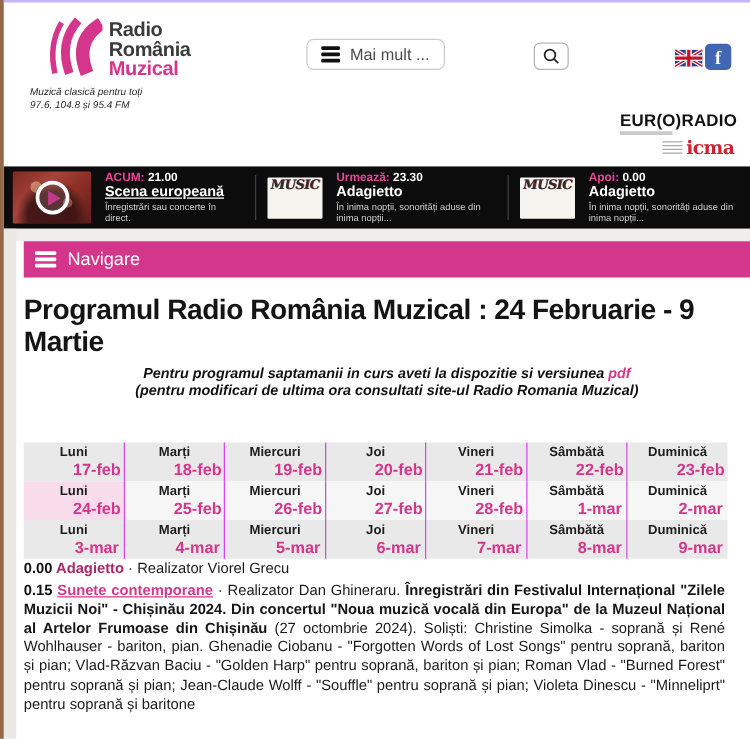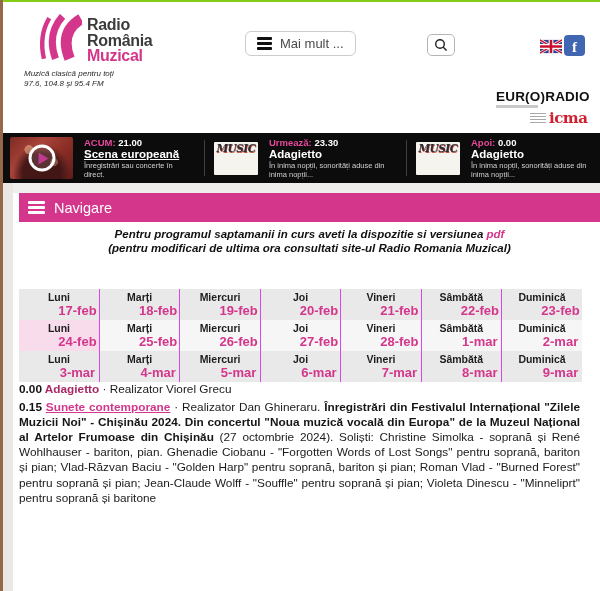--- a/index.html
+++ b/index.html
@@ -2,21 +2,21 @@
 <html><head>
 <meta charset="utf-8">
 <style>
   * { margin:0; padding:0; box-sizing:border-box; }
   html,body { width:600px; height:591px; overflow:hidden; background:#fff;
     font-family:"Liberation Sans","DejaVu Sans",sans-serif; }
   .edge-brown { position:absolute; left:0; top:0; width:3px; height:591px; background:#96684a; z-index:50; }
   .edge-gray  { position:absolute; left:3px; top:183px; width:10px; height:408px; background:#eae8e5; z-index:40; }
 
   
-  .header { position:relative; height:133px; background:#fff; border-top:2px solid #84cc16; margin-left:3px; }
+  .header { position:relative; height:133px; background:#fff; border-top:2px solid #c4b5fd; margin-left:3px; }
   .logo { position:absolute; left:33px; top:12px; display:flex; align-items:flex-start; cursor:pointer; }
   .logo svg { width:46px; height:47px; }
   .logo-text { margin-left:5px; margin-top:3px; font-weight:bold; font-size:16px; line-height:15.5px; letter-spacing:-0.3px; color:#3b3b3b; }
   .logo-text .muzical { color:#d4368c; }
   .tagline { position:absolute; left:21px; top:67px; font-style:italic; font-size:8px; line-height:10px; color:#2a2a2a; }
   .menu-btn { position:absolute; left:242px; top:29px; height:25px; padding:0 11px; border:1px solid #ccc; border-radius:6px;
     display:flex; align-items:center; gap:8px; background:#fff; font-size:13px; color:#4a4a4a; cursor:pointer; }
   .hamb { display:flex; flex-direction:column; gap:2px; }
   .hamb span { width:15px; height:3px; background:#111; border-radius:1px; }
   .search-btn { position:absolute; left:424px; top:32px; width:28px; height:22px; border:1px solid #b5b5b5; border-radius:5px;
@@ -206,20 +206,21 @@
 <div class="main">
   <div class="navbar">
     <span class="hamb">
         <span></span>
         <span></span>
         <span></span>
       </span>
     <span class="navbar-label">Navigare</span>
   </div>
 
+  <h1 class="page-title">Programul Radio România Muzical : 24 Februarie - 9 Martie</h1>
 
   <div class="subtitle">
     <span>Pentru programul saptamanii in curs aveti la dispozitie si versiunea </span><a>pdf</a><br>
     <span>(pentru modificari de ultima ora consultati site-ul Radio Romania Muzical)</span>
   </div>
 
   <table class="cal">
     <tbody>
         <tr>
           <td>

